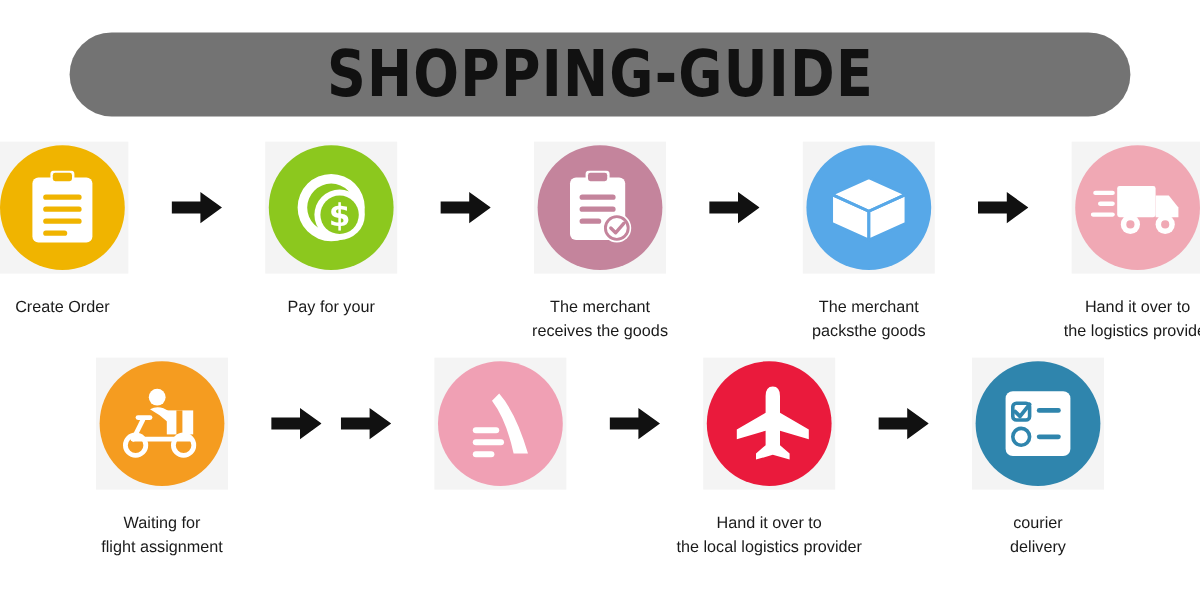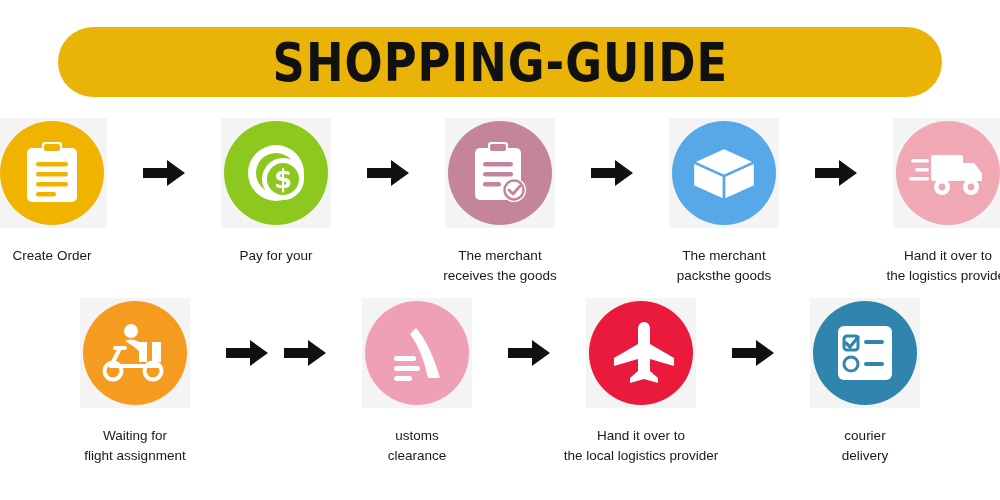--- a/index.html
+++ b/index.html
@@ -19,21 +19,21 @@
     height: 500px;
   }
 
   
   .banner {
     position: absolute;
     left: 58px;
     top: 27px;
     width: 884px;
     height: 70px;
-    background: #eab308;
+    background: #737373;
     border-radius: 35px;
     display: flex;
     align-items: center;
     justify-content: center;
   }
   .banner-title {
     font-family: "DejaVu Sans", sans-serif;
     font-weight: 900;
     font-size: 44px;
     letter-spacing: 1px;
@@ -291,24 +291,20 @@
       <div class="tile">
         <div class="circle c-pink2">
           <svg class="glyph" width="62" height="62" viewBox="0 0 62 62" aria-hidden="true">
             <path d="M30 6 q14 16 24 50 h-12 q-6 -28 -18 -44 z" fill="#ffffff"></path>
             <rect x="8" y="34" width="22" height="5" rx="2.5" fill="#ffffff"></rect>
             <rect x="8" y="44" width="26" height="5" rx="2.5" fill="#ffffff"></rect>
             <rect x="8" y="54" width="18" height="5" rx="2.5" fill="#ffffff"></rect>
           </svg>
         </div>
       </div>
-      <div class="caption">
-        <div>ustoms</div>
-        <div>clearance</div>
-      </div>
     </div>
 
     <div class="arrow">
       <svg class="glyph" width="42" height="30" viewBox="0 0 42 30">
           <path d="M0 10 H24 V2 L42 15 L24 28 V20 H0 Z" fill="#111111"></path>
         </svg>
     </div>
 
     <div class="step">
       <div class="tile">

